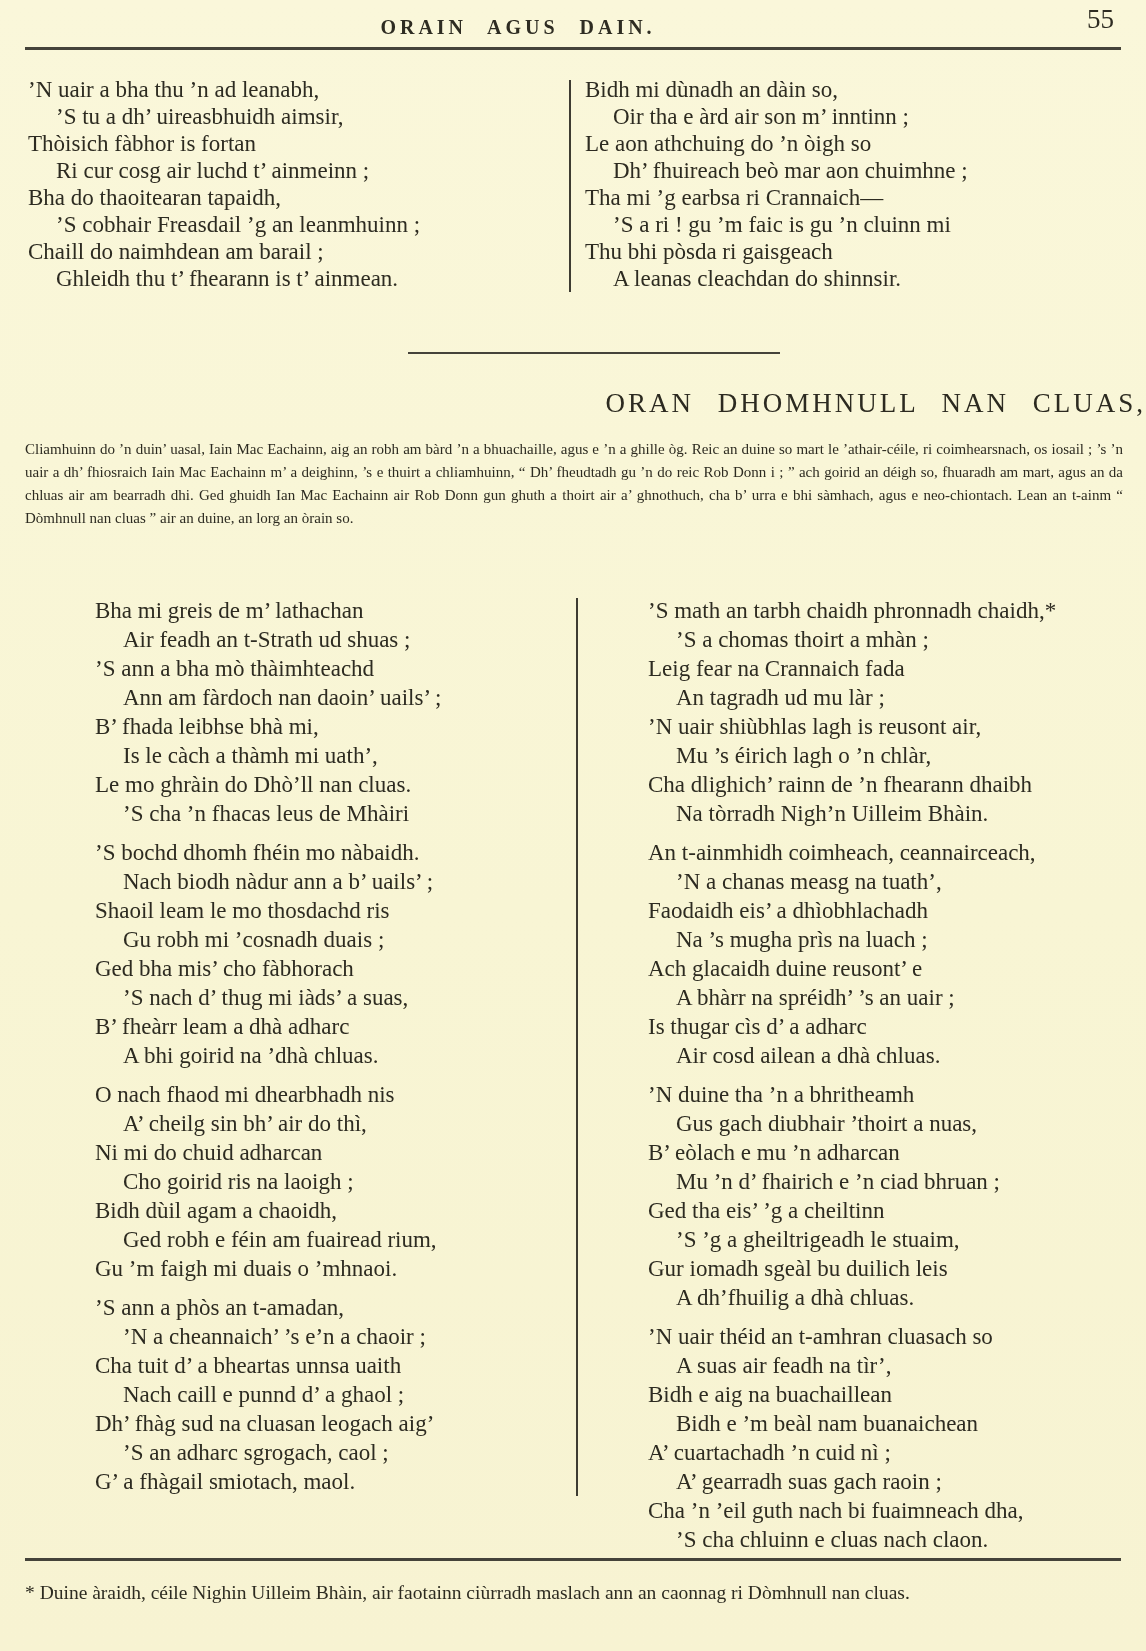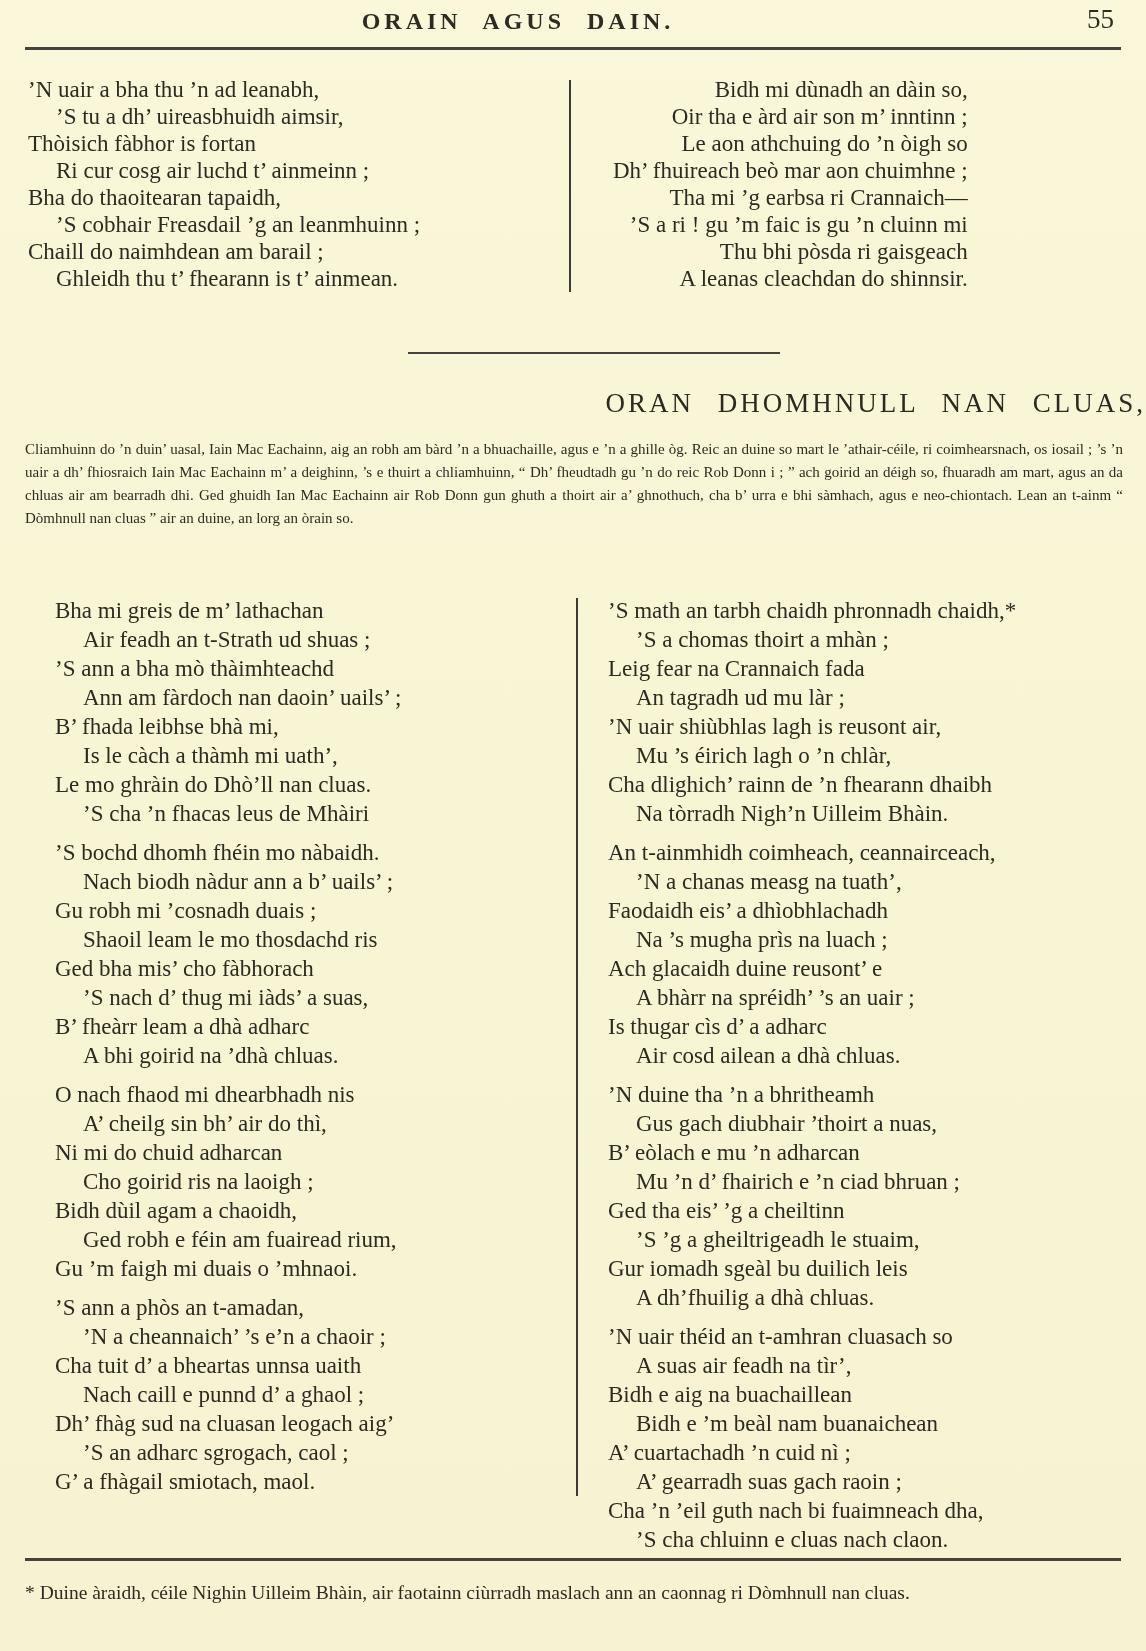--- a/index.html
+++ b/index.html
@@ -7,51 +7,51 @@
     position:relative;
     width:1146px;height:1651px;
     margin:0 auto;
     background:#f9f6d8;
     background-image:linear-gradient(180deg,#faf7da 0%,#f8f5d4 55%,#f7f3d2 100%);
     font-family:"Liberation Serif","DejaVu Serif",serif;
     color:#2d2b21;
     overflow:hidden;
   }
   .running-title{
-    position:absolute;top:8px;left:0;right:110px;
+    position:absolute;top:16px;left:0;right:110px;
     text-align:center;
-    font-size:24px;letter-spacing:4px;word-spacing:12px;
+    font-size:20px;letter-spacing:4px;word-spacing:12px;
     font-weight:bold;color:#2e2c22;
   }
   .page-number{
     position:absolute;top:4px;right:32px;
     font-size:27px;color:#2e2c22;
   }
   .rule{position:absolute;background:#45433a;}
   .rule-top{top:47px;left:25px;width:1096px;height:3px;}
   .rule-short{top:352px;left:408px;width:372px;height:2px;}
   .rule-foot{top:1558px;left:25px;width:1096px;height:3px;}
   .vrule{position:absolute;width:2px;background:#3e3c32;}
   .vrule-top{left:569px;top:80px;height:212px;}
   .vrule-main{left:576px;top:598px;height:898px;}
   .verse{position:absolute;font-size:23px;line-height:27px;}
   .verse .line{margin:0;white-space:nowrap;}
   .verse .line:nth-child(even){padding-left:28px;}
   .opening-left{left:28px;top:76px;}
-  .opening-right{left:585px;top:76px;text-align:right;}
+  .opening-right{left:585px;top:76px;}
   .song-title{
     position:absolute;top:388px;left:0;right:0;margin:0;
     text-align:right;font-weight:normal;
     font-size:27px;letter-spacing:3px;word-spacing:14px;color:#2c2a20;
   }
   .intro{
     position:absolute;top:438px;left:25px;width:1098px;margin:0;
     font-size:15px;line-height:23px;text-align:justify;color:#2d2b21;
   }
-  .main-col{position:absolute;top:596px;font-size:23px;line-height:29px;}
+  .main-col{position:absolute;top:596px;font-size:23px;line-height:29px;margin-left:40px;}
   .main-col-left{left:55px;width:515px;}
   .main-col-right{left:608px;width:535px;}
   .main-col .verse-block{margin:0 0 10px 0;}
   .verse-block .line{margin:0;white-space:nowrap;}
   .verse-block .line:nth-child(even){padding-left:28px;}
   .footnote{
     position:absolute;top:1580px;left:25px;width:1100px;margin:0;
     font-size:19.5px;line-height:25px;text-align:justify;color:#2d2b21;
   }
 </style>
@@ -102,22 +102,22 @@
           <p class="line">’S ann a bha mò thàimhteachd</p>
           <p class="line">Ann am fàrdoch nan daoin’ uails’ ;</p>
           <p class="line">B’ fhada leibhse bhà mi,</p>
           <p class="line">Is le càch a thàmh mi uath’,</p>
           <p class="line">Le mo ghràin do Dhò’ll nan cluas.</p>
           <p class="line">’S cha ’n fhacas leus de Mhàiri</p>
         </div>
       <div class="verse-block">
           <p class="line">’S bochd dhomh fhéin mo nàbaidh.</p>
           <p class="line">Nach biodh nàdur ann a b’ uails’ ;</p>
+          <p class="line">Shaoil leam le mo thosdachd ris</p>
           <p class="line">Gu robh mi ’cosnadh duais ;</p>
-          <p class="line">Shaoil leam le mo thosdachd ris</p>
           <p class="line">Ged bha mis’ cho fàbhorach</p>
           <p class="line">’S nach d’ thug mi iàds’ a suas,</p>
           <p class="line">B’ fheàrr leam a dhà adharc</p>
           <p class="line">A bhi goirid na ’dhà chluas.</p>
         </div>
       <div class="verse-block">
           <p class="line">O nach fhaod mi dhearbhadh nis</p>
           <p class="line">A’ cheilg sin bh’ air do thì,</p>
           <p class="line">Ni mi do chuid adharcan</p>
           <p class="line">Cho goirid ris na laoigh ;</p>

